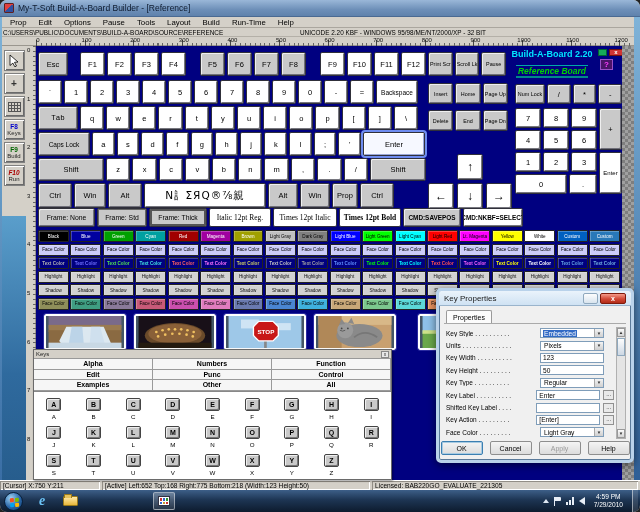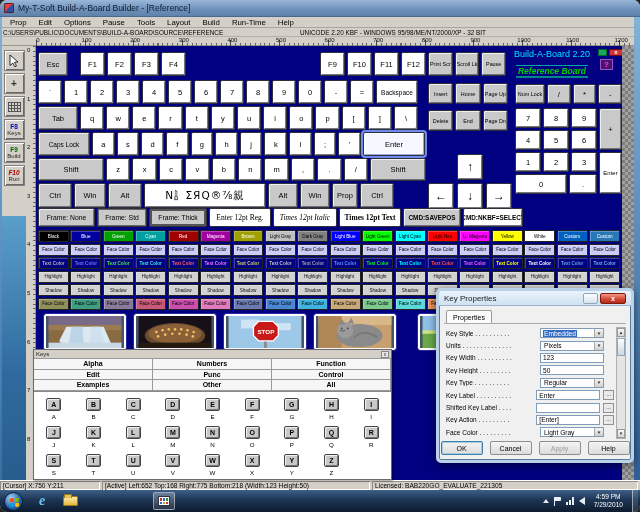--- a/index.html
+++ b/index.html
@@ -53,35 +53,35 @@
     box-shadow:inset 1px 1px 0 #ffffff,inset -1px -1px 0 #77777f;
     display:flex;align-items:center;justify-content:center;font-size:7.5px;color:#000;overflow:hidden;white-space:nowrap;}
   .key.gray{background:#c9c9c9;box-shadow:inset 1px 1px 0 #efefef,inset -1px -1px 0 #70707a;}
   .key.sel{box-shadow:0 0 0 2px #6e8cf0,inset 1px 1px 0 #fff,inset -1px -1px 0 #9aa6d8;background:#f6f8ff;}
   .key.f55{font-size:5.4px;}
   .krow{position:absolute;display:flex;gap:2px;}
   .krow .key{flex:1 1 0;}
   .space{font-family:"DejaVu Sans",sans-serif;font-size:10.5px;letter-spacing:1px;}
   .arrow{position:absolute;font-size:12px;font-weight:bold;}
   .logo{position:absolute;left:472px;top:3px;width:88px;height:27px;background:#000080;text-align:center;}
-  .logo .l1{color:#00e5ff;font-weight:normal;font-size:9px;line-height:11px;}
+  .logo .l1{color:#00e5ff;font-weight:bold;font-size:9px;line-height:11px;}
   .logo .l2{color:#00d400;font-weight:bold;font-style:italic;font-size:8.5px;line-height:10px;
     border-top:1px solid #00a8a8;border-bottom:2px solid #008888;display:inline-block;padding:0 2px;}
   .bmin{position:absolute;left:562px;top:3px;width:9px;height:7px;background:#17a95a;border:1px solid #063;}
   .bclose{position:absolute;left:573px;top:3px;width:14px;height:7px;background:#d03434;border:1px solid #701010;
     color:#fff;font-size:6px;line-height:5px;text-align:center;font-weight:bold;}
   .bhelp{position:absolute;left:564px;top:13px;width:13px;height:11px;background:#4a1468;border:1px solid #9a50c8;
     color:#ff3cff;font-weight:bold;font-size:8px;display:flex;align-items:center;justify-content:center;}
   
   .fbtn{height:19px;border:1px solid #30303a;border-radius:2px;display:flex;align-items:center;justify-content:center;
     font-size:6.8px;overflow:hidden;white-space:nowrap;}
   .fgray{background:#c9c9c9;box-shadow:inset 1px 1px 0 #efefef,inset -1px -1px 0 #70707a;}
   .fwhite{background:#fff;box-shadow:inset 1px 1px 0 #fff,inset -1px -1px 0 #77777f;}
   .fserif{background:#fff;font-family:"Liberation Serif",serif;font-size:7.5px;}
-  .fi{font-style:italic;} .fb{font-weight:bold;}
+  .fi{} .fb{font-weight:bold;}
   .fcmd{font-weight:bold;font-size:6.4px;}
   .fstd{box-shadow:inset 0 0 0 1px #666;}
   .fthick{box-shadow:inset 0 0 0 2px #555;}
   
   .palette{position:absolute;left:2px;top:184px;width:582px;height:80px;display:flex;gap:1.5px;}
   .pcol{flex:1 1 0;display:flex;flex-direction:column;gap:1.5px;}
   .pcell{flex:1 1 0;border:1px solid #222;border-radius:1px;display:flex;align-items:center;justify-content:center;
     font-size:4.6px;overflow:hidden;white-space:nowrap;box-shadow:inset 0.5px 0.5px 0 rgba(255,255,255,.5);}
   .pface{background:#ccccf8;color:#000;}
   .ptext{background:#000080;font-weight:bold;}
@@ -257,20 +257,26 @@
     </div>
 
   <div class="canvas" id="canvas">
     <div class="key gray" id="key-esc" style="position:absolute;left:2px;top:6px;width:30px;height:24px;">Esc</div>
     <div class="krow" id="grp-f1" style="left:44px;top:6px;width:106px;height:24px;">
         <div class="key">F1</div>
         <div class="key">F2</div>
         <div class="key">F3</div>
         <div class="key">F4</div>
       </div>
+    <div class="krow" id="grp-f5" style="left:164px;top:6px;width:106px;height:24px;">
+        <div class="key gray">F5</div>
+        <div class="key gray">F6</div>
+        <div class="key gray">F7</div>
+        <div class="key gray">F8</div>
+      </div>
     <div class="krow" id="grp-f9" style="left:284px;top:6px;width:106px;height:24px;">
         <div class="key">F9</div>
         <div class="key">F10</div>
         <div class="key">F11</div>
         <div class="key">F12</div>
       </div>
     <div class="krow" id="grp-sys" style="left:392px;top:6px;width:78px;height:24px;">
         <div class="key gray f55">Print Scr</div>
         <div class="key gray f55">Scroll Lk</div>
         <div class="key gray f55">Pause</div>
@@ -294,21 +300,21 @@
         <div class="key" style="flex: 1 1 0px;">6</div>
         <div class="key" style="flex: 1 1 0px;">7</div>
         <div class="key" style="flex: 1 1 0px;">8</div>
         <div class="key" style="flex: 1 1 0px;">9</div>
         <div class="key" style="flex: 1 1 0px;">0</div>
         <div class="key" style="flex: 1 1 0px;">-</div>
         <div class="key" style="flex: 1 1 0px;">=</div>
         <div class="key" style="flex: 0 0 42px; font-size: 6.5px;">Backspace</div>
       </div>
     <div class="krow" id="row-tab" style="left:2px;top:60px;width:380px;height:24px;">
-        <div class="key gray" style="flex: 0 0 40px;">Tab</div>
+        <div class="key gray" style="flex: 0 0 40px; font-family: Liberation Mono, monospace;">Tab</div>
         <div class="key" style="flex: 1 1 0px;">q</div>
         <div class="key" style="flex: 1 1 0px;">w</div>
         <div class="key" style="flex: 1 1 0px;">e</div>
         <div class="key" style="flex: 1 1 0px;">r</div>
         <div class="key" style="flex: 1 1 0px;">t</div>
         <div class="key" style="flex: 1 1 0px;">y</div>
         <div class="key" style="flex: 1 1 0px;">u</div>
         <div class="key" style="flex: 1 1 0px;">i</div>
         <div class="key" style="flex: 1 1 0px;">o</div>
         <div class="key" style="flex: 1 1 0px;">p</div>
@@ -397,23 +403,23 @@
     <div class="key" style="position:absolute;left:563px;top:106px;width:23px;height:42px;font-size:6px;">Enter</div>
     <div class="krow" id="np-0" style="left:479px;top:128px;width:82px;height:20px;">
         <div class="key" style="flex: 0 0 52px;">0</div>
         <div class="key" style="flex: 1 1 0px;">.</div>
       </div>
 
     <div class="krow" id="frame-row" style="left:2px;top:162px;width:580px;height:19px;">
         <div class="fbtn fgray" style="flex: 0 0 57px;">Frame: None</div>
         <div class="fbtn fgray fstd" style="flex: 0 0 50px;">Frame: Std</div>
         <div class="fbtn fgray fthick" style="flex: 0 0 58px;">Frame: Thick</div>
-        <div class="fbtn fserif" style="flex: 0 0 62px;">Enter 12pt Reg.</div>
+        <div class="fbtn fserif" style="flex: 0 0 62px;">Italic 12pt Reg.</div>
         <div class="fbtn fserif fi" style="flex: 0 0 64px;">Times 12pt Italic</div>
-        <div class="fbtn fserif fb" style="flex: 0 0 62px;">Times 12pt Text</div>
+        <div class="fbtn fserif fb" style="flex: 0 0 62px;">Times 12pt Bold</div>
         <div class="fbtn fgray fcmd" style="flex: 0 0 58px;">CMD:SAVEPOS</div>
         <div class="fbtn fwhite fcmd" style="flex: 0 0 60px;">CMD:NKBF=SELECT</div>
       </div>
     <div class="palette" id="palette">
         <div class="pcol">
           <div class="pcell" style="background: rgb(0, 0, 0); color: rgb(255, 255, 255);">Black</div>
           <div class="pcell pface">Face Color</div>
           <div class="pcell ptext" style="color: rgb(176, 176, 176);">Text Color</div>
           <div class="pcell pgray">Highlight</div>
           <div class="pcell pgray">Shadow</div>

